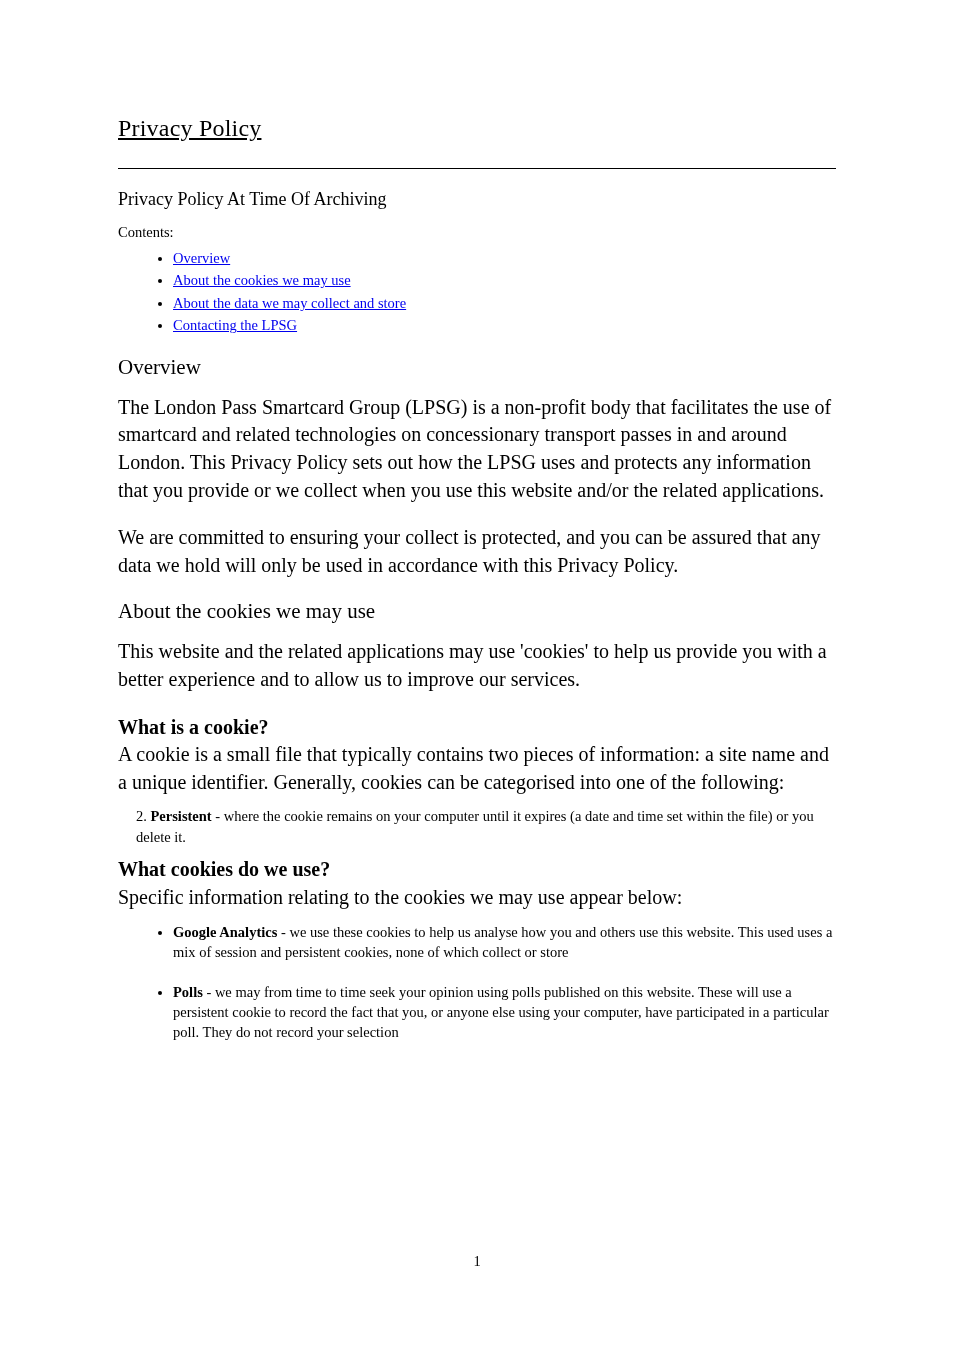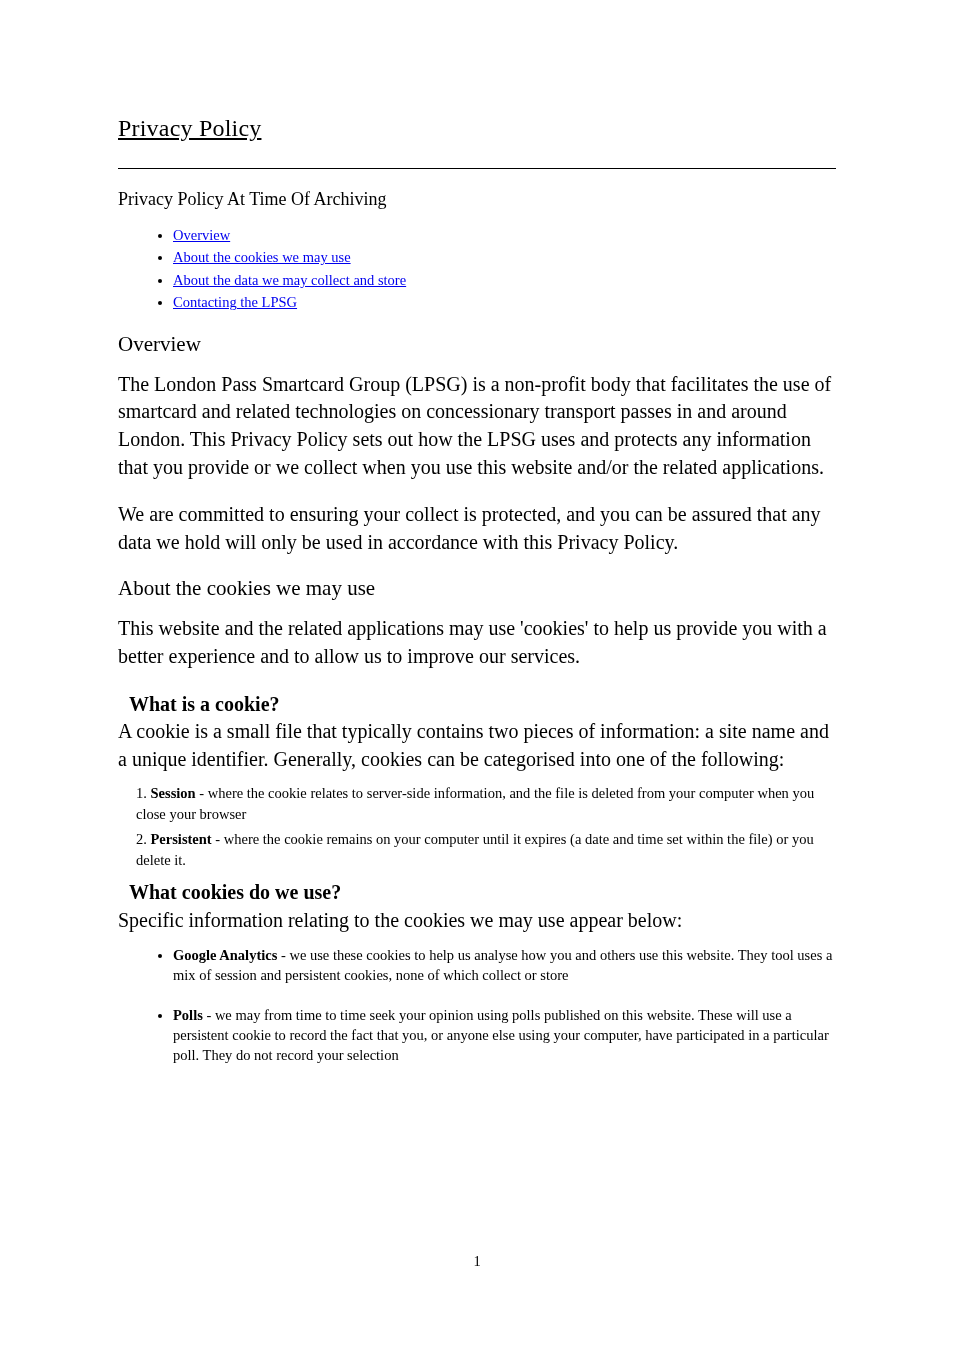--- a/index.html
+++ b/index.html
@@ -54,21 +54,21 @@
     font-weight: normal;
     margin-top: 6px;
     margin-bottom: 14px;
   }
   p.body {
     font-size: 20px;
     line-height: 1.38;
     margin-bottom: 20px;
   }
   p.body.tight { margin-bottom: 10px; }
-  p.body b { font-weight: bold; margin-left: 11px; }
+  p.body b { font-weight: bold; }
   .numbered {
     font-size: 14.5px;
     line-height: 1.45;
     margin-left: 18px;
     margin-bottom: 4px;
   }
   ul.bullets {
     list-style: disc;
     margin-left: 55px;
     margin-top: 4px;
@@ -88,45 +88,45 @@
     font-size: 14.5px;
   }
 </style>
 </head>
 <body>
 
 <div class="page">
   <h1 class="page-title">Privacy Policy</h1>
   <hr class="hr">
   <p class="subtitle">Privacy Policy At Time Of Archiving</p>
+  <p class="contents-label">Contents:</p>
 
   <ul class="toc">
     <li><a>Overview</a></li>
     <li><a>About the cookies we may use</a></li>
     <li><a>About the data we may collect and store</a></li>
     <li><a>Contacting the LPSG</a></li>
   </ul>
 
   <h2 class="section">Overview</h2>
   <p class="body">The London Pass Smartcard Group (LPSG) is a non-profit body that facilitates the use of smartcard and related technologies on concessionary transport passes in and around London. This Privacy Policy sets out how the LPSG uses and protects any information that you provide or we collect when you use this website and/or the related applications.</p>
   <p class="body">We are committed to ensuring your collect is protected, and you can be assured that any data we hold will only be used in accordance with this Privacy Policy.</p>
 
   <h2 class="section">About the cookies we may use</h2>
   <p class="body">This website and the related applications may use 'cookies' to help us provide you with a better experience and to allow us to improve our services.</p>
 
   <p class="body tight"><b>What is a cookie?</b><br>
     <span>A cookie is a small file that typically contains two pieces of information: a site name and a unique identifier. Generally, cookies can be categorised into one of the following:</span>
   </p>
 
-  <p class="numbered"><span>1. </span><b>Session</b><span> - where the cookie relates to server-side information, and the file is deleted from your computer when you close your browser</span></p>
   <p class="numbered" style="margin-bottom:8px;"><span>2. </span><b>Persistent</b><span> - where the cookie remains on your computer until it expires (a date and time set within the file) or you delete it.</span></p>
 
   <p class="body tight"><b>What cookies do we use?</b><br>
     <span>Specific information relating to the cookies we may use appear below:</span>
   </p>
 
   <ul class="bullets">
-    <li><b>Google Analytics</b><span> - we use these cookies to help us analyse how you and others use this website. They tool uses a mix of session and persistent cookies, none of which collect or store</span></li>
+    <li><b>Google Analytics</b><span> - we use these cookies to help us analyse how you and others use this website. This used uses a mix of session and persistent cookies, none of which collect or store</span></li>
     <li><b>Polls</b><span> - we may from time to time seek your opinion using polls published on this website. These will use a persistent cookie to record the fact that you, or anyone else using your computer, have participated in a particular poll. They do not record your selection</span></li>
   </ul>
 </div>
 
 <div class="page-number">1</div>
 
 </body></html>

